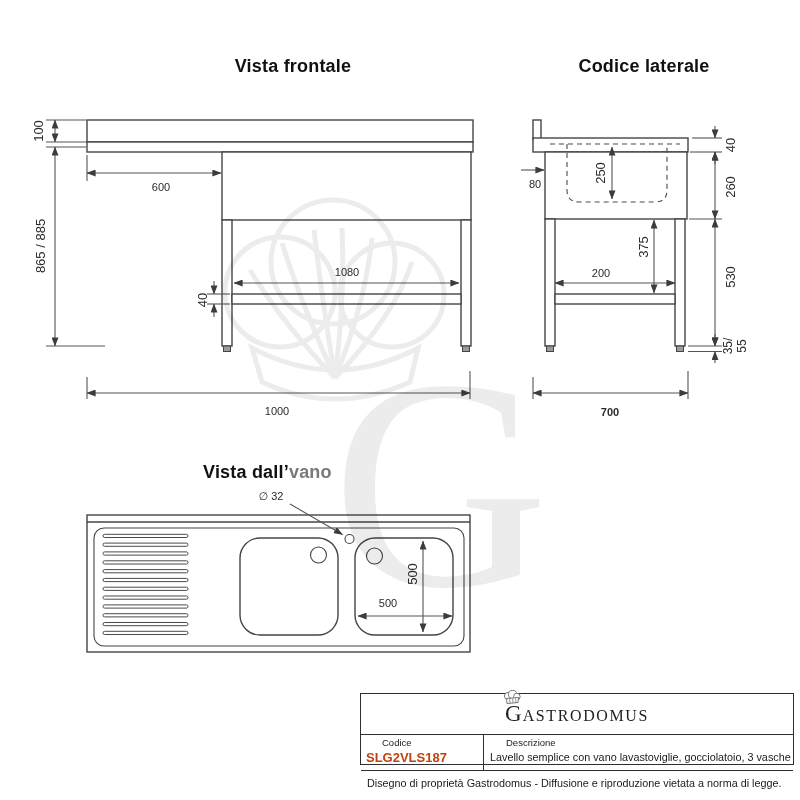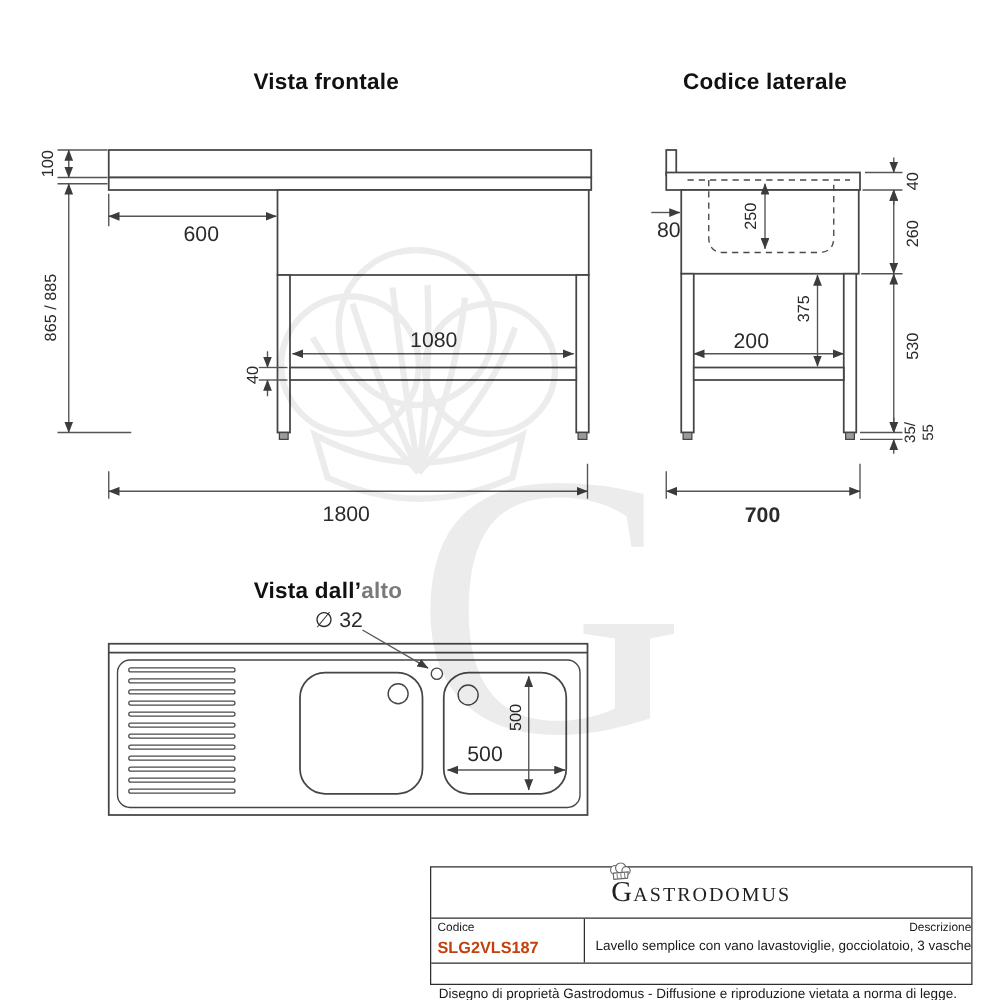--- a/index.html
+++ b/index.html
@@ -2,48 +2,48 @@
 <html><head>
 <meta charset="utf-8">
 <style>
   html,body{margin:0;padding:0;background:#fff;}
   #canvas{position:relative;width:800px;height:800px;background:#ffffff;overflow:hidden;
           font-family:"Liberation Sans","DejaVu Sans",sans-serif;}
   svg{position:absolute;left:0;top:0;}
   #wm{z-index:5;pointer-events:none;mix-blend-mode:multiply;}
   #lines{z-index:1;}
   .lab{position:absolute;z-index:2;transform:translate(-50%,-50%);
-       font-size:17px;color:#2b2b2b;white-space:nowrap;line-height:1;}
+       font-size:11px;color:#2b2b2b;white-space:nowrap;line-height:1;}
   .vlab{position:absolute;z-index:2;transform:translate(-50%,-50%) rotate(-90deg);
        font-size:13px;color:#2b2b2b;white-space:nowrap;line-height:1;text-align:center;}
   .vlab2{position:absolute;z-index:2;transform:translate(-50%,-50%) rotate(-90deg);
        font-size:12px;color:#2b2b2b;line-height:1.15;text-align:center;}
   .vtitle{position:absolute;z-index:2;transform:translate(-50%,-50%);
-       font-size:18px;font-weight:bold;color:#111;white-space:nowrap;letter-spacing:.2px;}
+       font-size:18px;font-weight:bold;color:#111;white-space:nowrap;letter-spacing:.2px;margin-left:32px;}
   .vtitle-left{position:absolute;z-index:2;font-size:18px;font-weight:bold;color:#111;
        white-space:nowrap;letter-spacing:.2px;}
   .gray{color:#7a7a7a;}
   
-  #tblock{position:absolute;left:344px;top:693px;width:434px;height:95px;z-index:3;
+  #tblock{position:absolute;left:360px;top:693px;width:434px;height:72px;z-index:3;
           border:1.6px solid #2e2e2e;box-sizing:border-box;background:#fff;}
   #tb-logo{position:absolute;left:0;top:0;width:100%;height:40px;}
   #tb-logo .wrap{position:absolute;left:50%;top:20px;transform:translate(-50%,-50%);white-space:nowrap;}
   .brand{font-family:"Liberation Serif","DejaVu Serif",serif;color:#1f1f1f;}
   .brand-g{font-size:23px;letter-spacing:1px;}
   .brand-rest{font-size:16px;letter-spacing:1.6px;}
   #hat-icon{position:absolute;left:-3px;top:-11px;}
   #tb-mid{position:absolute;left:0;top:40px;width:100%;height:36px;border-top:1.2px solid #2e2e2e;
           box-sizing:border-box;display:flex;}
   #tb-code{width:123px;border-right:1.2px solid #2e2e2e;box-sizing:border-box;padding:2px 0 0 5px;}
-  #tb-desc{flex:1;padding:2px 0 0 6px;text-align:right;}
-  .cell-label{font-size:9.5px;color:#1a1a1a;}
+  #tb-desc{flex:1;padding:2px 0 0 6px;}
+  .cell-label{font-size:9.5px;color:#1a1a1a;margin-left:16px;}
   .code-val{font-size:13px;font-weight:bold;color:#c2410c;margin-top:2px;}
   .desc-val{font-size:10.8px;color:#1a1a1a;margin-top:3px;}
   #tb-foot{position:absolute;left:0;top:76px;width:100%;height:19px;border-top:1.2px solid #2e2e2e;
-           box-sizing:border-box;font-size:10.8px;color:#1a1a1a;padding:18px 0 0 6px;}
+           box-sizing:border-box;font-size:10.8px;color:#1a1a1a;padding:6px 0 0 6px;}
 </style>
 </head>
 <body>
 
 <div id="canvas">
 
   <svg id="lines" width="800" height="800" viewBox="0 0 800 800">
     <defs>
       <marker id="mA" markerWidth="9" markerHeight="7" refX="8.6" refY="3.5" orient="auto" markerUnits="userSpaceOnUse">
         <path d="M0,0 L9,3.5 L0,7 Z" fill="#3c3c3c"></path>
@@ -158,28 +158,28 @@
     </g>
     <g stroke="#555" stroke-width="1.1" fill="none">
       <line x1="290" y1="504" x2="342.5" y2="534.5" marker-end="url(#mA)"></line>
       <line x1="423" y1="541" x2="423" y2="632" marker-start="url(#mB)" marker-end="url(#mA)"></line>
       <line x1="358" y1="616" x2="452" y2="616" marker-start="url(#mB)" marker-end="url(#mA)"></line>
     </g>
   </svg>
 
   <div class="vtitle" style="left:261px;top:66px;">Vista frontale</div>
   <div class="vtitle" style="left:612px;top:66px;">Codice laterale</div>
-  <div class="vtitle-left" style="left:203px;top:462px;"><span>Vista dall’</span><span class="gray">alto</span></div>
+  <div class="vtitle-left" style="left:203px;top:462px;"><span>Vista dall’</span><span class="gray">vano</span></div>
 
   <div class="vlab" style="left:38px;top:131px;">100</div>
   <div class="vlab" style="left:40px;top:246px;">865 / 885</div>
   <div class="lab" style="left:161px;top:187px;">600</div>
   <div class="lab" style="left:347px;top:272px;">1080</div>
   <div class="vlab" style="left:202px;top:300px;">40</div>
-  <div class="lab" style="left:277px;top:411px;">1800</div>
+  <div class="lab" style="left:277px;top:411px;">1000</div>
 
   <div class="lab" style="left:535px;top:184px;text-align:right;">80</div>
   <div class="vlab" style="left:600px;top:173px;">250</div>
   <div class="vlab" style="left:730px;top:145px;">40</div>
   <div class="vlab" style="left:730px;top:187px;">260</div>
   <div class="vlab" style="left:643px;top:247px;">375</div>
   <div class="lab" style="left:601px;top:273px;">200</div>
   <div class="vlab" style="left:730px;top:277px;">530</div>
   <div class="vlab2" style="left:736px;top:346px;"><span>35/</span><br><span>55</span></div>
   <div class="lab" style="left:610px;top:412px;font-weight:bold;">700</div>

